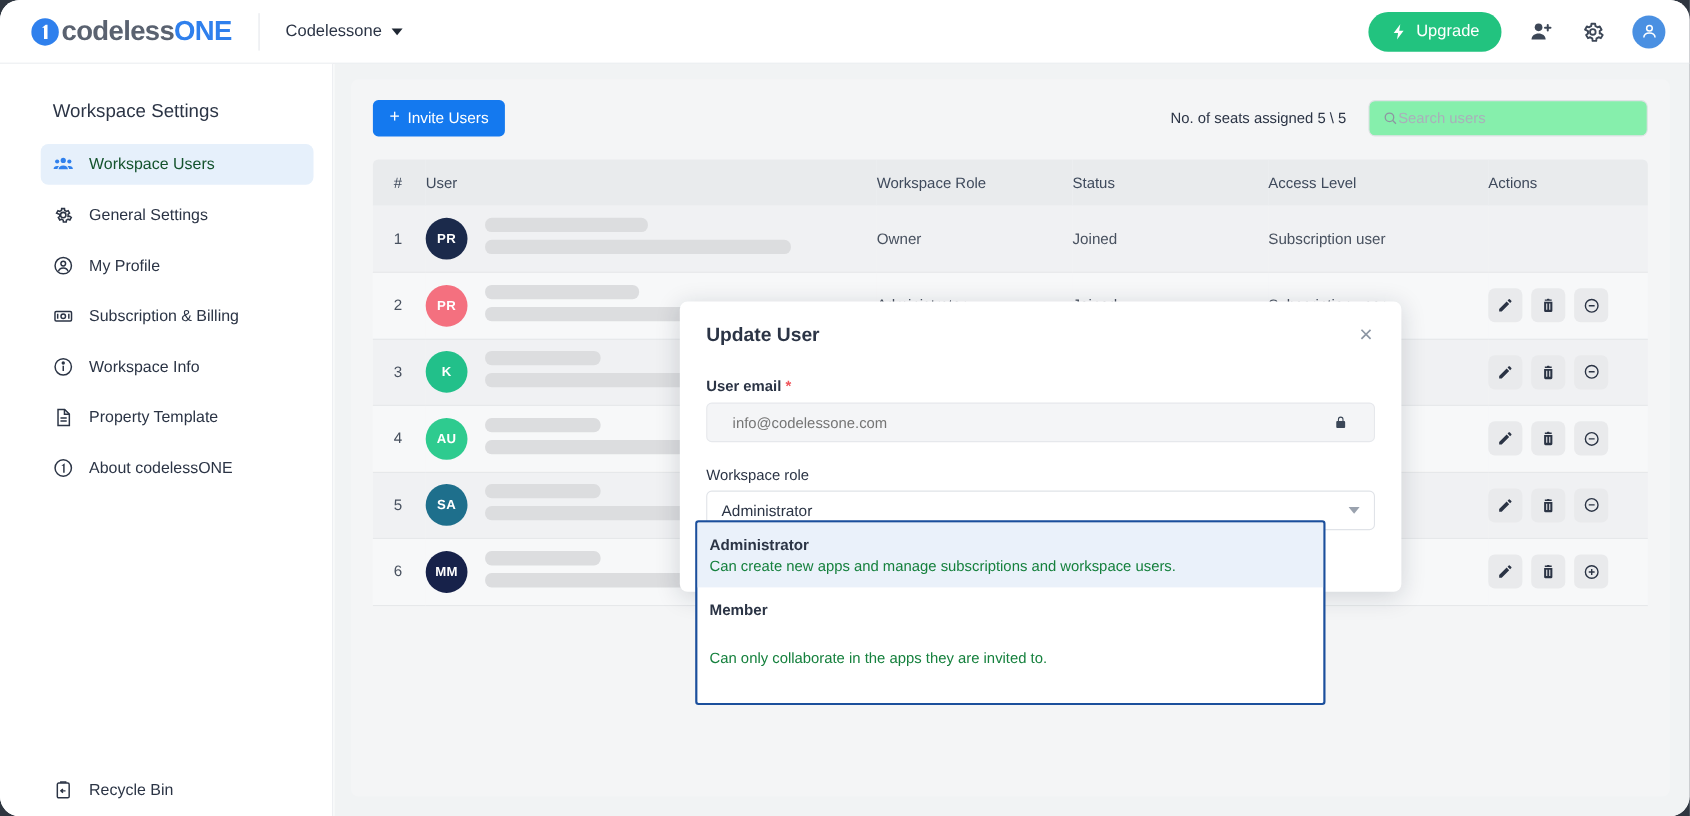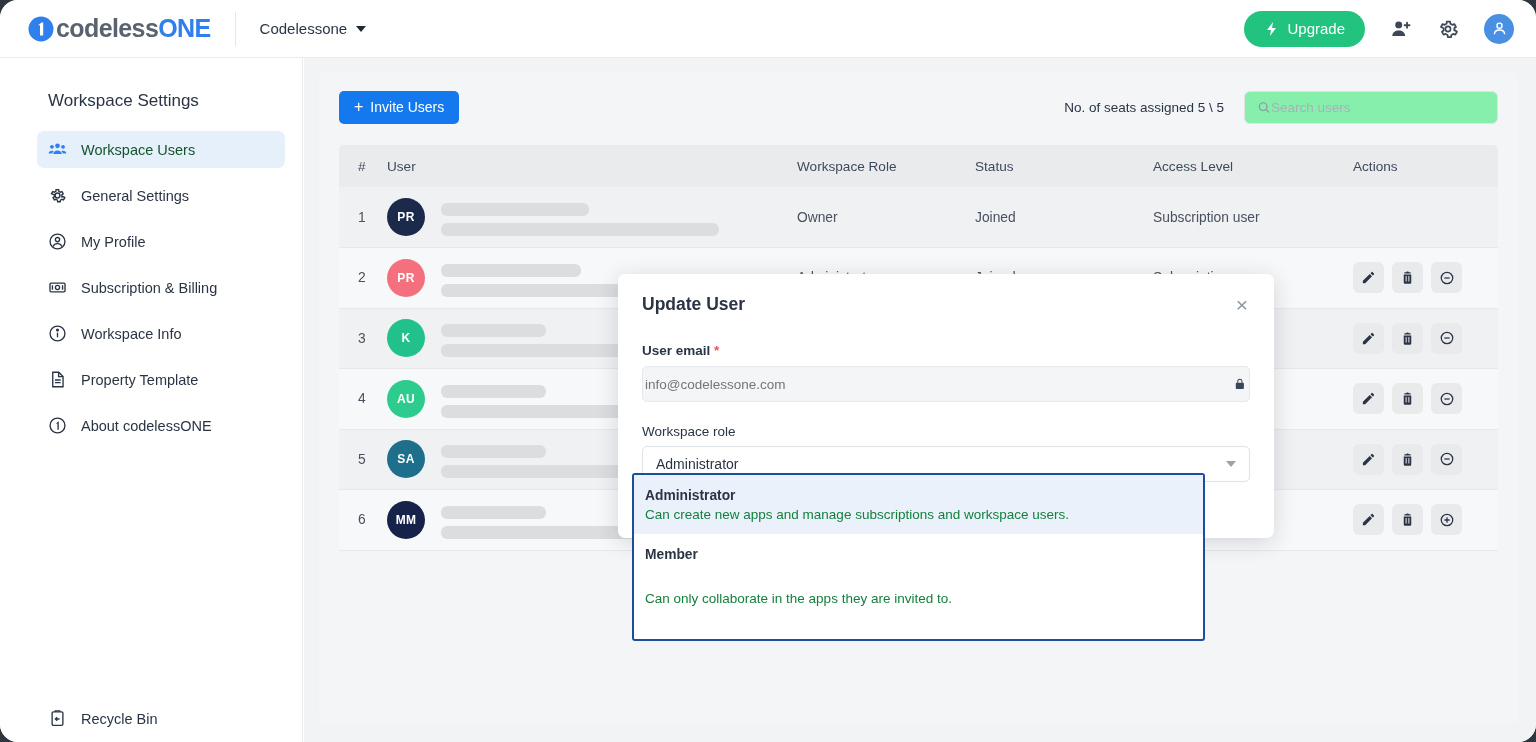--- a/index.html
+++ b/index.html
@@ -160,21 +160,21 @@
   }
   .tbl td:first-child { padding-left: 19px; }
   .tbl tbody tr:nth-child(odd)  { background: #f0f1f3; }
   .tbl tbody tr:nth-child(even) { background: #f7f8f9; }
   .c-idx  { width: 48px; }
   .c-user { width: 410px; }
   .c-role { width: 178px; }
   .c-stat { width: 178px; }
   .c-acc  { width: 200px; }
   .c-act  { width: auto; }
-  .user-cell { display: flex; align-items: flex-end; gap: 16px; }
+  .user-cell { display: flex; align-items: flex-start; gap: 16px; }
   .avatar {
     width: 38px; height: 38px; border-radius: 50%;
     display: flex; align-items: center; justify-content: center;
     color: #fff; font-size: 12px; font-weight: bold; flex: none;
     letter-spacing: 0.3px;
   }
   .redact { display: flex; flex-direction: column; gap: 7px; }
   .bar { height: 13px; background: #dcdddf; border-radius: 6px; }
   .actions { display: flex; align-items: center; gap: 8px; }
   .act-btn {
@@ -204,21 +204,21 @@
     font-family: inherit; padding: 0 2px;
   }
   .fld-label {
     font-size: 13.5px; font-weight: bold; color: #2b3445;
     margin-top: 28px; margin-bottom: 8px; display: block;
   }
   .req { color: #f0545a; font-weight: bold; }
   .email-wrap {
     height: 36px; background: #f4f5f7;
     border: 1px solid #e6e8ec; border-radius: 5px;
-    display: flex; align-items: center; padding: 0 2px;
+    display: flex; align-items: center; padding: 0 23px;
   }
   .email-wrap input {
     border: none; outline: none; background: transparent;
     font-size: 13.5px; color: #56606e; font-family: inherit; width: 100%;
   }
   .fld-label.plain { font-weight: 500; margin-top: 22px; margin-bottom: 7px; }
   .select-box {
     height: 36px; background: #ffffff;
     border: 1px solid #e0e3e8; border-radius: 5px;
     display: flex; align-items: center; padding: 0 13px;

